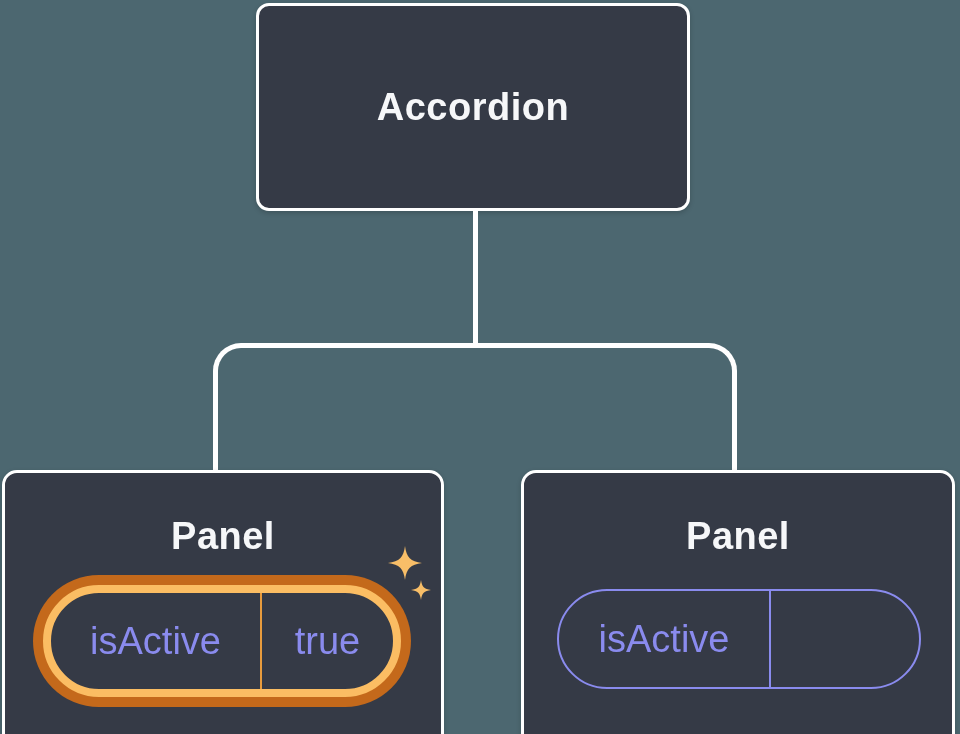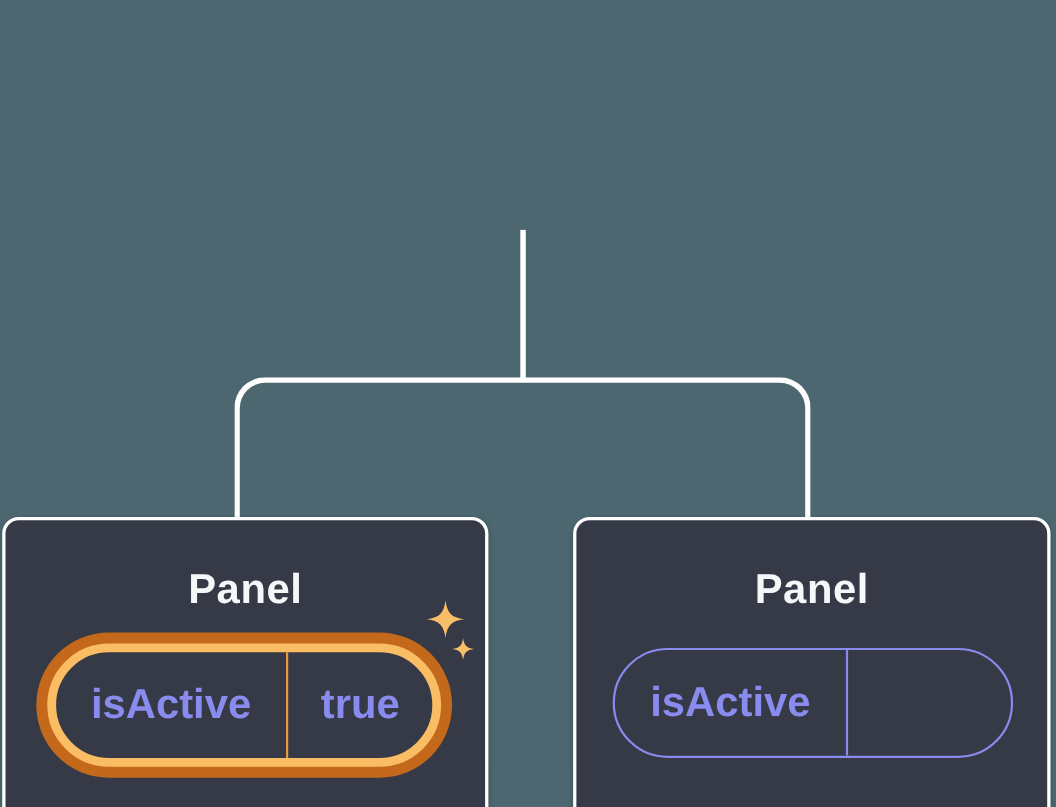--- a/index.html
+++ b/index.html
@@ -82,23 +82,23 @@
     align-items: stretch;
     border-radius: 999px;
     overflow: hidden;
   }
   .pill .cell {
     display: flex;
     align-items: center;
     justify-content: center;
     color: var(--state-text, #8A8BEE);
     font-size: 38px;
-    font-weight: 700;
+    font-weight: 400;
   }
-  .pill .cell.value-bold { font-weight: 700; }
+  .pill .cell.value-bold { font-weight: 400; }
   .pill-active {
     left: 38px;
     top: 112px;
     width: 358px;
     height: 112px;
     border: 8px solid var(--highlight-inner, #FBBD63);
     box-shadow: 0 0 0 10px var(--highlight-outer, #C4691B);
     background: var(--node-fill, #353A46);
   }
   .pill-active .cell.key   { width: 209px; }
@@ -128,20 +128,23 @@
     width: 52px;
     height: 60px;
     pointer-events: none;
   }
 </style>
 </head>
 <body>
 
 <div class="stage">
 
+  <div class="node accordion-node">
+    <span class="node-title">Accordion</span>
+  </div>
 
   <div class="connector-stem"></div>
   <div class="connector-branch"></div>
 
   <div class="node panel-node left">
     <div class="panel-title">Panel</div>
     <div class="pill pill-active">
       <span class="cell key">isActive</span>
       <span class="divider"></span>
       <span class="cell value value-bold">true</span>

